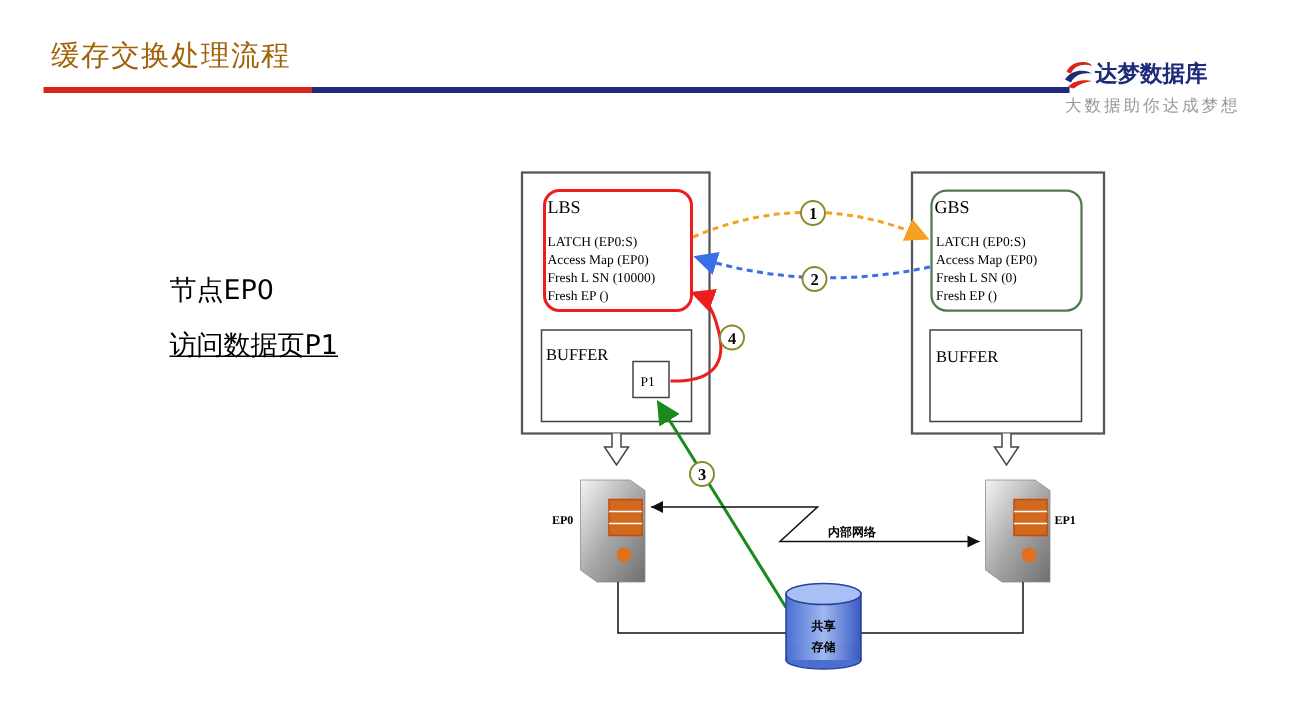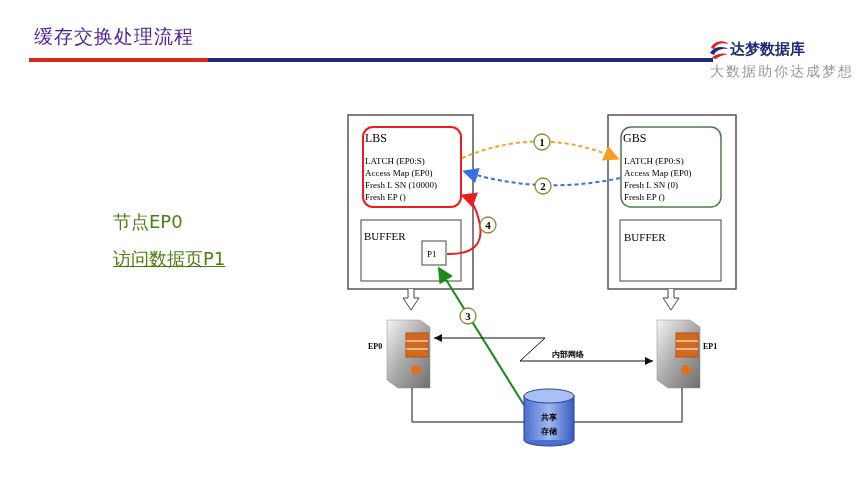--- a/index.html
+++ b/index.html
@@ -1,24 +1,24 @@
 <!DOCTYPE html>
 <html><head>
 <meta charset="utf-8">
 <style>
   html, body { margin:0; padding:0; background:#ffffff; }
   body { width:864px; height:481px; position:relative; overflow:hidden; font-family:"DejaVu Sans", sans-serif; }
-  .title { position:absolute; left:34px; top:24px; font-size:19px; color:#4c1d95; letter-spacing:1px;font-family:Liberation Mono, monospace; }
+  .title { position:absolute; left:34px; top:24px; font-size:19px; color:#a16207; letter-spacing:1px;font-family:Liberation Mono, monospace; }
   .bar-red { position:absolute; left:29px; top:58px; width:179px; height:4px; background:#d9251c; }
   .bar-blue { position:absolute; left:208px; top:58px; width:505px; height:4px; background:#1f2a78; }
   .logo { position:absolute; left:706px; top:40px; width:125px; height:40px; }
   .logo-name { position:absolute; left:24px; top:0px; font-size:15px; font-weight:bold; color:#1f2a78; white-space:nowrap; }
-  .logo-slogan { position:absolute; left:4px; top:23px; font-size:14px; color:#999; letter-spacing:2px; white-space:nowrap; }
+  .logo-slogan { position:absolute; left:4px; top:23px; font-size:11px; color:#999; letter-spacing:2px; white-space:nowrap; }
   .logo-mark { position:absolute; left:2px; top:0px; }
-  .side-text { position:absolute; left:113px; font-size:18px; color:#4d7c0f;margin-top:29px; }
+  .side-text { position:absolute; left:113px; font-size:18px; color:#000000; }
   #t1 { top:181px; }
   #t2 { top:218px;text-decoration:underline; }
   svg.diagram { position:absolute; left:0; top:0; }
   .serif { font-family:"Liberation Serif", "DejaVu Serif", serif; }
 </style>
 </head>
 <body>
 
 <div class="title">缓存交换处理流程</div>
 <div class="bar-red"></div>

